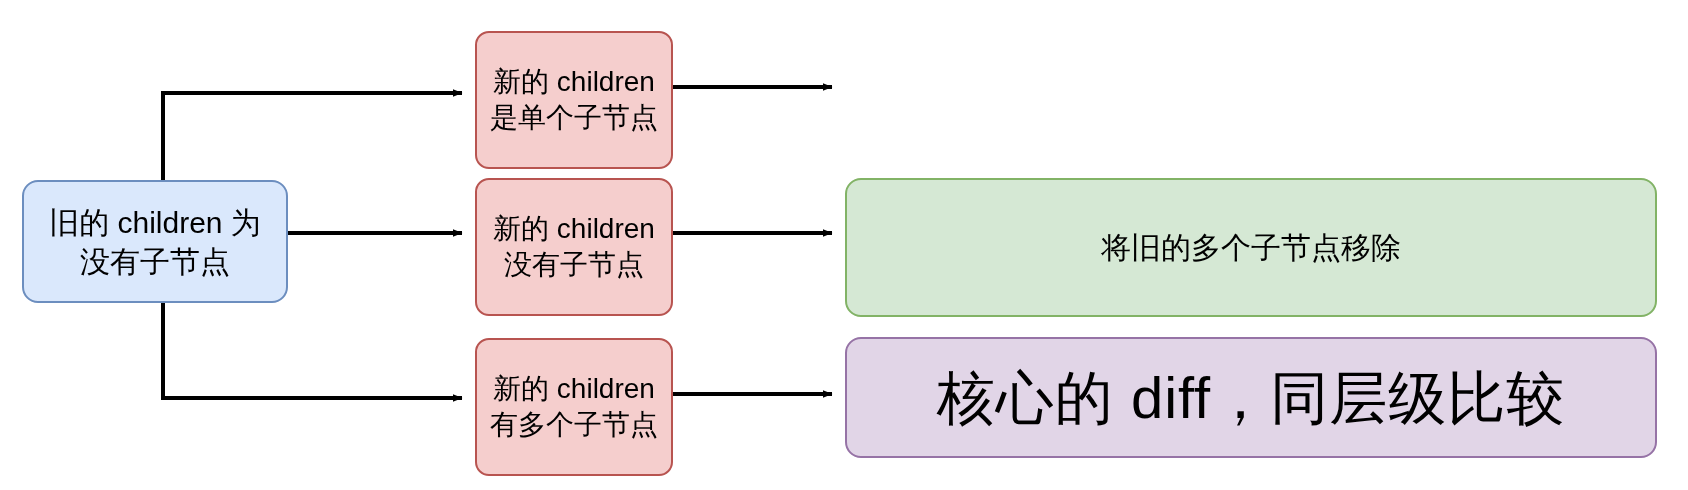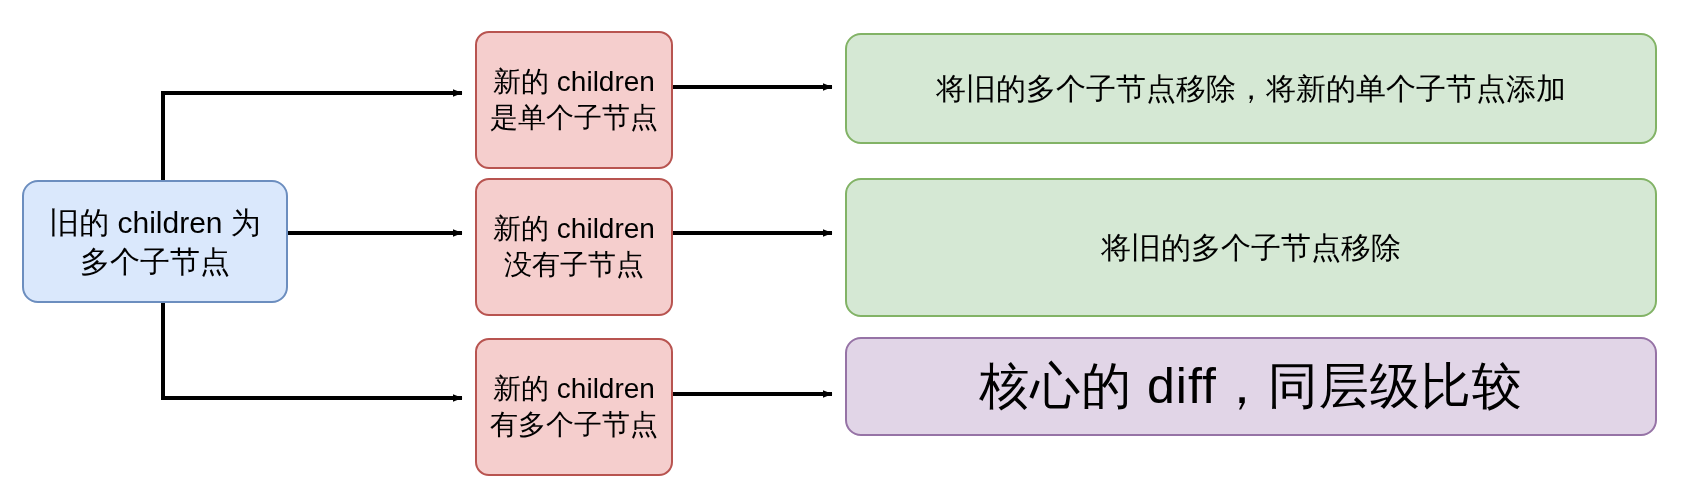--- a/index.html
+++ b/index.html
@@ -69,24 +69,24 @@
     width: 812px;
     background: #d5e8d4;
     border-color: #82b366;
     font-size: 30px;
     border-radius: 16px;
   }
   .node-result-1 { top: 33px;  height: 111px; }
   .node-result-2 { top: 178px; height: 139px; }
   .node-result-3 {
     top: 337px;
-    height: 99px;
+    height: 121px;
     background: #e1d5e7;
     border-color: #9673a6;
-    font-size: 50px;
+    font-size: 58px;
     letter-spacing: 1px;
     align-items: center;
   }
   .node-label {
     display: block;
     padding: 0 10px;
   }
 </style>
 </head>
 <body>
@@ -108,41 +108,38 @@
 
     <path d="M673,87 L832,87" fill="none" stroke="#000000" stroke-width="4" stroke-linecap="butt" marker-end="url(#arrowhead)"></path>
 
     <path d="M673,233 L832,233" fill="none" stroke="#000000" stroke-width="4" stroke-linecap="butt" marker-end="url(#arrowhead)"></path>
 
     <path d="M673,394 L832,394" fill="none" stroke="#000000" stroke-width="4" stroke-linecap="butt" marker-end="url(#arrowhead)"></path>
   </svg>
 
   <div class="node node-source">
     <span class="node-label">旧的 children 为
-多个子节点</span>
+没有子节点</span>
   </div>
 
   <div class="node node-cond node-cond-1">
     <span class="node-label">新的 children
 是单个子节点</span>
   </div>
 
   <div class="node node-cond node-cond-2">
     <span class="node-label">新的 children
 没有子节点</span>
   </div>
 
   <div class="node node-cond node-cond-3">
     <span class="node-label">新的 children
 有多个子节点</span>
   </div>
 
-  <div class="node node-result node-result-1">
-    <span class="node-label">将旧的多个子节点移除，将新的单个子节点添加</span>
-  </div>
 
   <div class="node node-result node-result-2">
     <span class="node-label">将旧的多个子节点移除</span>
   </div>
 
   <div class="node node-result node-result-3">
     <span class="node-label">核心的 diff，同层级比较</span>
   </div>
 
 </div>

